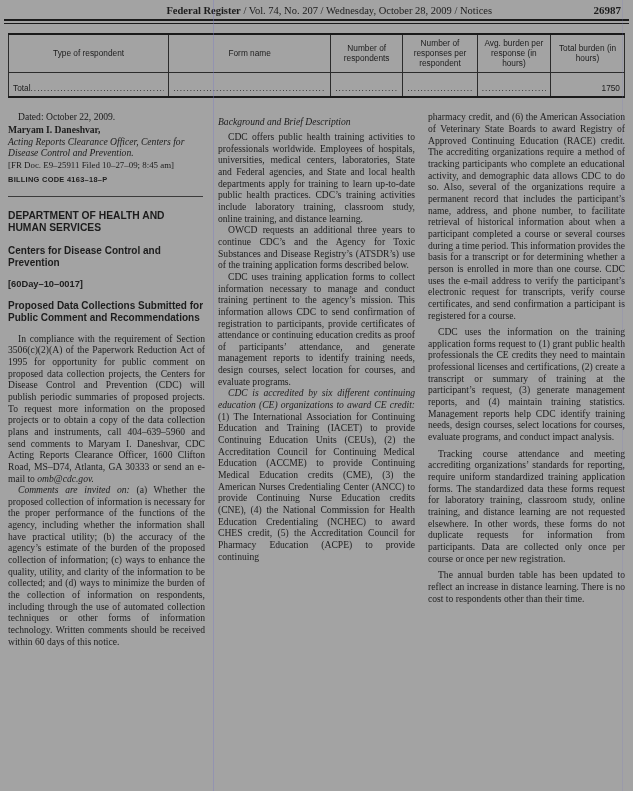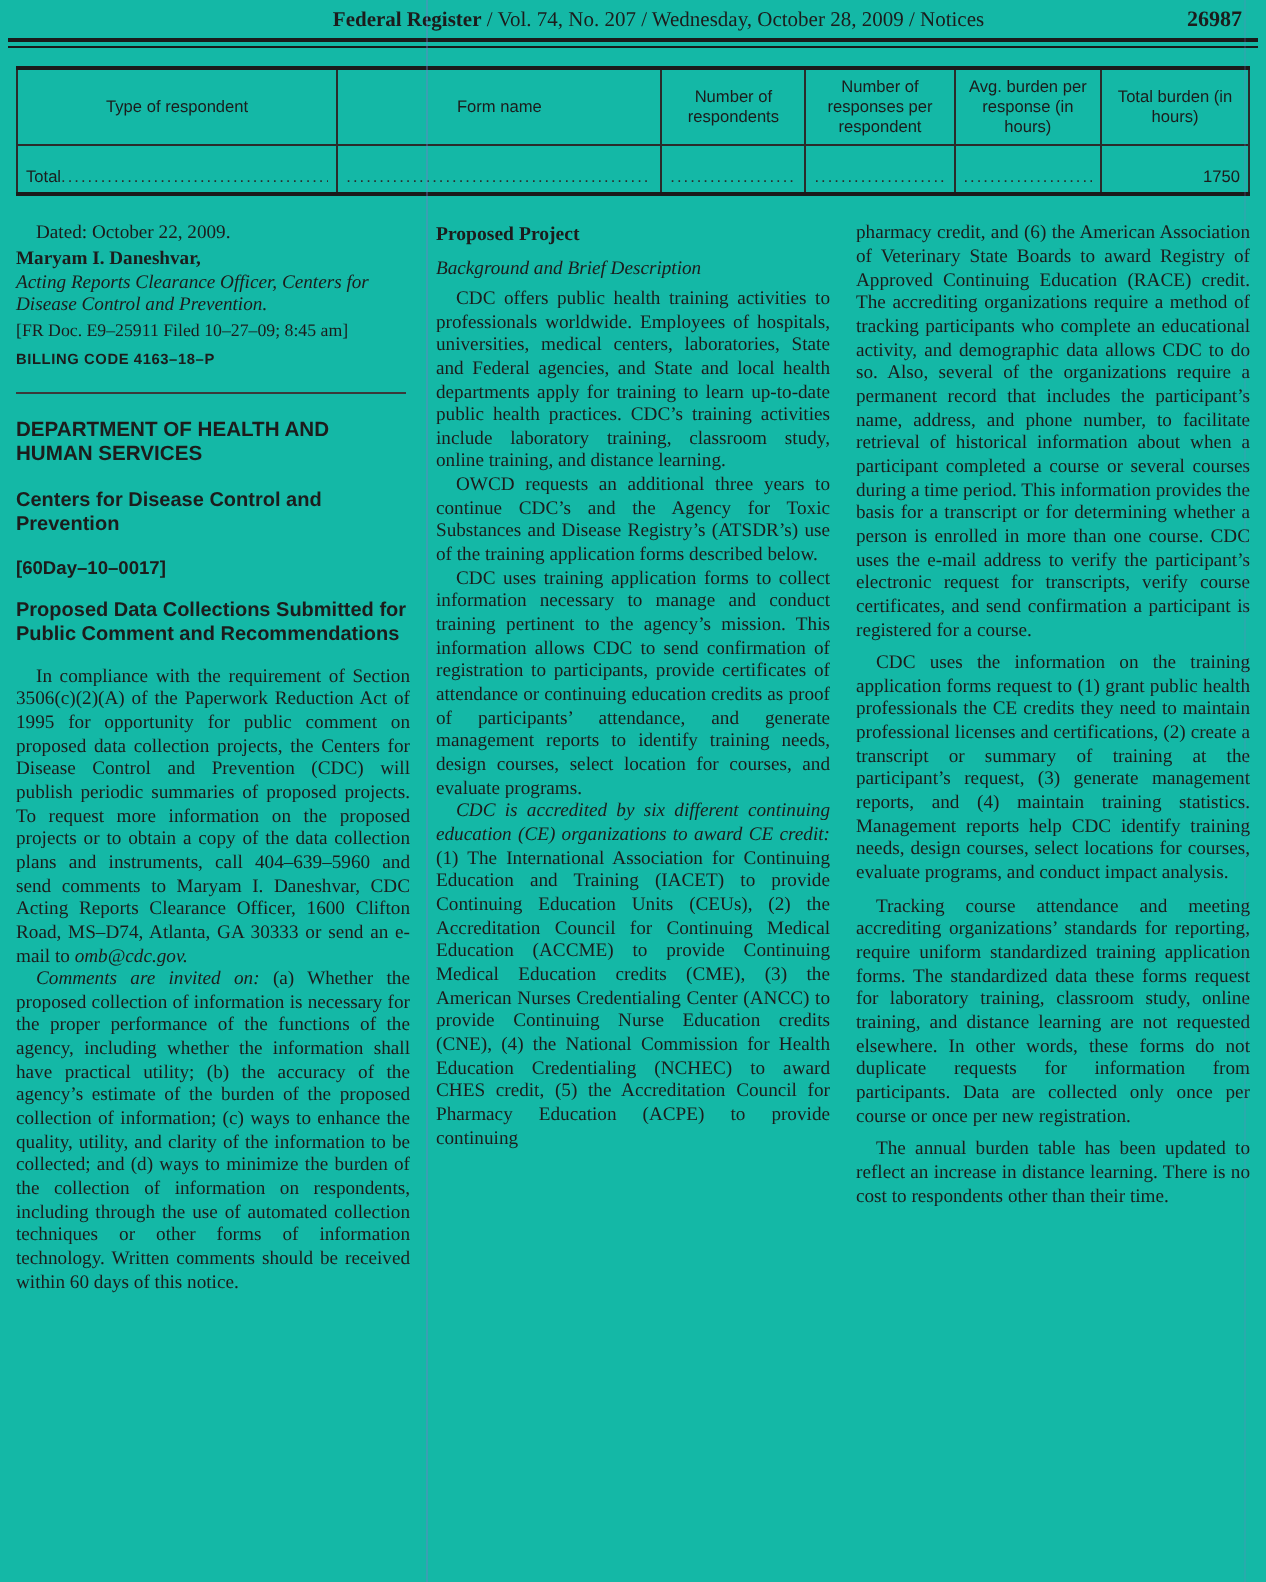--- a/index.html
+++ b/index.html
@@ -1,20 +1,20 @@
 <!DOCTYPE html>
 <html lang="en"><head>
 <meta charset="utf-8">
 <style>
   html,body{margin:0;padding:0;}
   body{background:#e8e8e4;}
   .page{
     position:relative;
     width:633px;height:791px;
-    background:#14b8a6;
+    background:#a3a3a3;
     color:#1c1c1c;
     font-family:"Liberation Serif",serif;
     overflow:hidden;
     box-sizing:border-box;
   }
   
   .runhead{
     display:flex;align-items:baseline;
     padding:4px 10px 1px 10px;
     font-size:10.5px;
@@ -185,21 +185,20 @@
       <div class="sig-rule"></div>
       <p class="h-dept">DEPARTMENT OF HEALTH AND HUMAN SERVICES</p>
       <p class="h-sub">Centers for Disease Control and Prevention</p>
       <p class="h-docket">[60Day–10–0017]</p>
       <p class="h-subject">Proposed Data Collections Submitted for Public Comment and Recommendations</p>
       <p><span>In compliance with the requirement of Section 3506(c)(2)(A) of the Paperwork Reduction Act of 1995 for opportunity for public comment on proposed data collection projects, the Centers for Disease Control and Prevention (CDC) will publish periodic summaries of proposed projects. To request more information on the proposed projects or to obtain a copy of the data collection plans and instruments, call 404–639–5960 and send comments to Maryam I. Daneshvar, CDC Acting Reports Clearance Officer, 1600 Clifton Road, MS–D74, Atlanta, GA 30333 or send an e-mail to </span><span class="italic">omb@cdc.gov.</span></p>
       <p><span class="italic">Comments are invited on: </span><span>(a) Whether the proposed collection of information is necessary for the proper performance of the functions of the agency, including whether the information shall have practical utility; (b) the accuracy of the agency’s estimate of the burden of the proposed collection of information; (c) ways to enhance the quality, utility, and clarity of the information to be collected; and (d) ways to minimize the burden of the collection of information on respondents, including through the use of automated collection techniques or other forms of information technology. Written comments should be received within 60 days of this notice.</span></p>
     </div>
 
     <div class="col">
-      <p class="h-project">Proposed Project</p>
       <p class="h-bg">Background and Brief Description</p>
       <p>CDC offers public health training activities to professionals worldwide. Employees of hospitals, universities, medical centers, laboratories, State and Federal agencies, and State and local health departments apply for training to learn up-to-date public health practices. CDC’s training activities include laboratory training, classroom study, online training, and distance learning.</p>
       <p>OWCD requests an additional three years to continue CDC’s and the Agency for Toxic Substances and Disease Registry’s (ATSDR’s) use of the training application forms described below.</p>
       <p>CDC uses training application forms to collect information necessary to manage and conduct training pertinent to the agency’s mission. This information allows CDC to send confirmation of registration to participants, provide certificates of attendance or continuing education credits as proof of participants’ attendance, and generate management reports to identify training needs, design courses, select location for courses, and evaluate programs.</p>
       <p><span class="italic">CDC is accredited by six different continuing education (CE) organizations to award CE credit: </span><span>(1) The International Association for Continuing Education and Training (IACET) to provide Continuing Education Units (CEUs), (2) the Accreditation Council for Continuing Medical Education (ACCME) to provide Continuing Medical Education credits (CME), (3) the American Nurses Credentialing Center (ANCC) to provide Continuing Nurse Education credits (CNE), (4) the National Commission for Health Education Credentialing (NCHEC) to award CHES credit, (5) the Accreditation Council for Pharmacy Education (ACPE) to provide continuing</span></p>
     </div>
 
     <div class="col">
       <p class="nolead">pharmacy credit, and (6) the American Association of Veterinary State Boards to award Registry of Approved Continuing Education (RACE) credit. The accrediting organizations require a method of tracking participants who complete an educational activity, and demographic data allows CDC to do so. Also, several of the organizations require a permanent record that includes the participant’s name, address, and phone number, to facilitate retrieval of historical information about when a participant completed a course or several courses during a time period. This information provides the basis for a transcript or for determining whether a person is enrolled in more than one course. CDC uses the e-mail address to verify the participant’s electronic request for transcripts, verify course certificates, and send confirmation a participant is registered for a course.</p>
       <p class="gap-top">CDC uses the information on the training application forms request to (1) grant public health professionals the CE credits they need to maintain professional licenses and certifications, (2) create a transcript or summary of training at the participant’s request, (3) generate management reports, and (4) maintain training statistics. Management reports help CDC identify training needs, design courses, select locations for courses, evaluate programs, and conduct impact analysis.</p>

